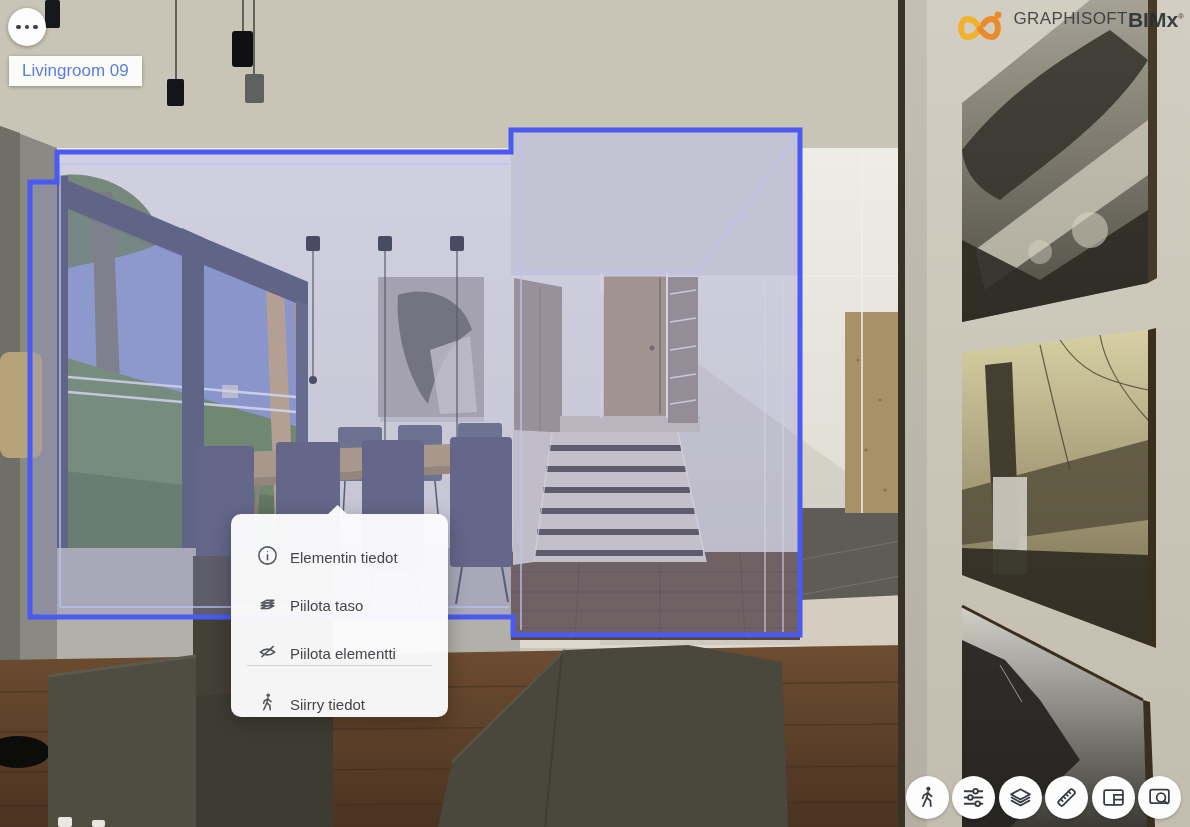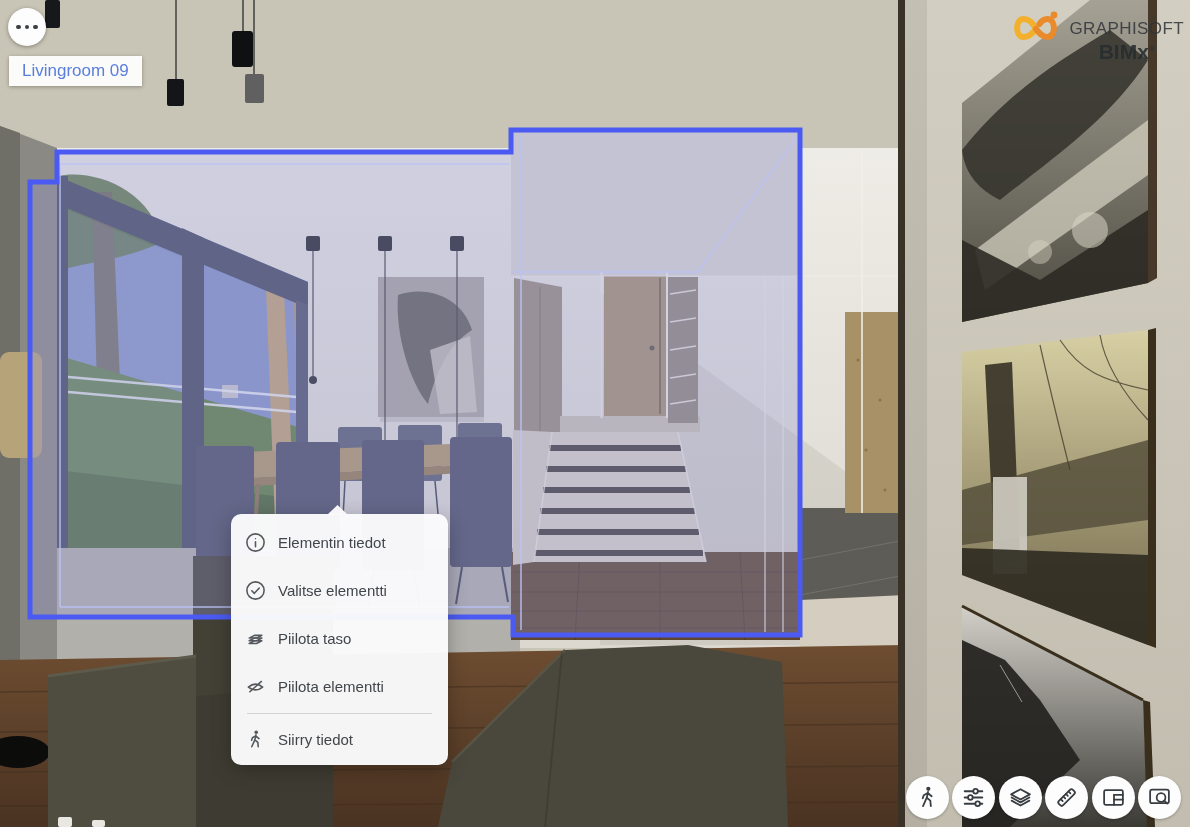--- a/index.html
+++ b/index.html
@@ -18,38 +18,38 @@
   }
   .more-btn .dot{width:4.5px;height:4.5px;border-radius:50%;background:#3c4043;}
   .room-badge{
     position:absolute;left:9px;top:56px;padding:5px 13px;border-radius:0;
     background:rgba(255,255,255,.93);box-shadow:0 1px 4px rgba(0,0,0,.3);
     color:#5a7edb;font-size:17px;line-height:20px;white-space:nowrap;
   }
 
   
   .brand{position:absolute;top:7px;right:6px;display:flex;align-items:flex-start;gap:5px;}
-  .brand-text{display:flex;flex-direction:column;align-items:center;margin-top:12px;}
+  .brand-text{display:flex;align-items:center;}
   .brand-name{font-size:17px;letter-spacing:.4px;color:rgba(47,51,56,.85);font-weight:500;}
   .brand-product{font-size:21px;font-weight:700;color:rgba(38,43,48,.88);line-height:20px;}
   .brand-product sup{font-size:8px;font-weight:400;vertical-align:super;}
 
   
   .context-menu{
     position:absolute;left:231px;top:514px;width:217px;
     background:rgba(251,251,252,.97);border-radius:10px;
     box-shadow:0 5px 20px rgba(0,0,0,.28);padding:4px 0;
   }
   .context-menu::before{
     content:"";position:absolute;top:-9px;left:96px;width:21px;height:10px;
     background:rgba(251,251,252,.97);
     clip-path:polygon(50% 0,100% 100%,0 100%);
   }
   .menu-item{
-    height:48px;display:flex;align-items:center;gap:12px;padding:0 14px;
+    height:48px;display:flex;align-items:flex-end;gap:12px;padding:0 26px;
     font-size:15px;color:#42464a;cursor:pointer;
   }
   .menu-item:last-child{height:44px;}
   .menu-item svg{flex:0 0 auto;}
   .menu-divider{height:1px;background:#d4d4d3;margin:3px 16px;}
 
   
   .toolbar{position:absolute;right:9px;bottom:8px;display:flex;gap:3.5px;}
   .tool-btn{
     width:43px;height:43px;border-radius:50%;border:none;background:#fdfdfd;
@@ -352,27 +352,20 @@
     <div class="menu-item">
       <svg class="icon" width="21" height="21" viewBox="0 0 20 20">
         <circle cx="10" cy="10" r="8.2"></circle>
         <line x1="10" y1="9.3" x2="10" y2="14"></line>
         <circle cx="10" cy="6.4" r="0.6" fill="#54585c" stroke="none"></circle>
       </svg>
       <span>Elementin tiedot</span>
     </div>
     <div class="menu-item">
       <svg class="icon" width="21" height="21" viewBox="0 0 20 20">
-        <circle cx="10" cy="10" r="8.2"></circle>
-        <path d="M6.5,10.3 L8.9,12.7 L13.6,7.6"></path>
-      </svg>
-      <span>Valitse elementti</span>
-    </div>
-    <div class="menu-item">
-      <svg class="icon" width="21" height="21" viewBox="0 0 20 20">
         <path d="M4,9.6 L9,7 L16,7 L11,9.6 Z"></path>
         <path d="M4,12.2 L9,9.6 L16,9.6 L11,12.2 Z"></path>
         <path d="M4,14.8 L9,12.2 L16,12.2 L11,14.8 Z"></path>
       </svg>
       <span>Piilota taso</span>
     </div>
     <div class="menu-item">
       <svg class="icon" width="21" height="21" viewBox="0 0 20 20">
         <path d="M3.2,10.5 Q10,5 16.8,10.5 Q10,16 3.2,10.5 Z"></path>
         <line x1="4.6" y1="15" x2="15.6" y2="5.2"></line>

